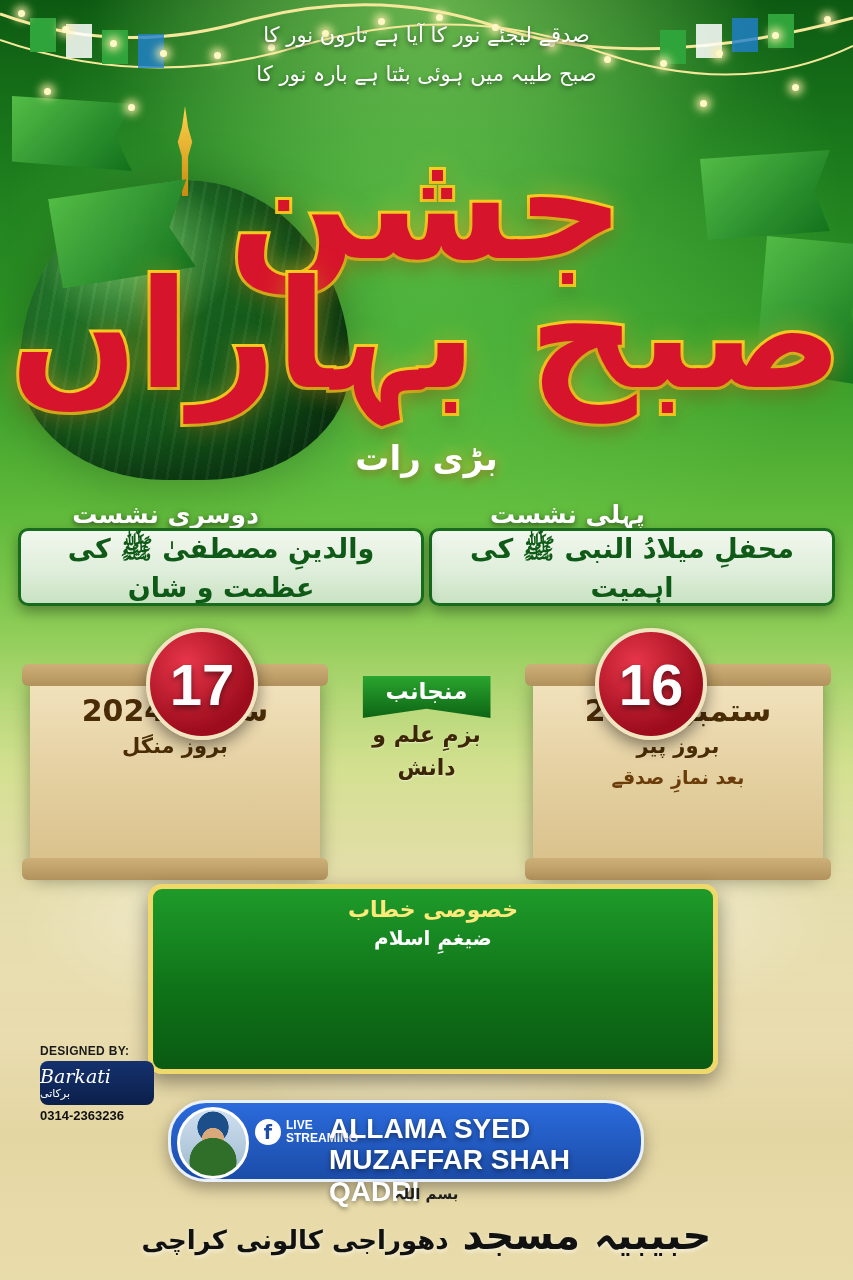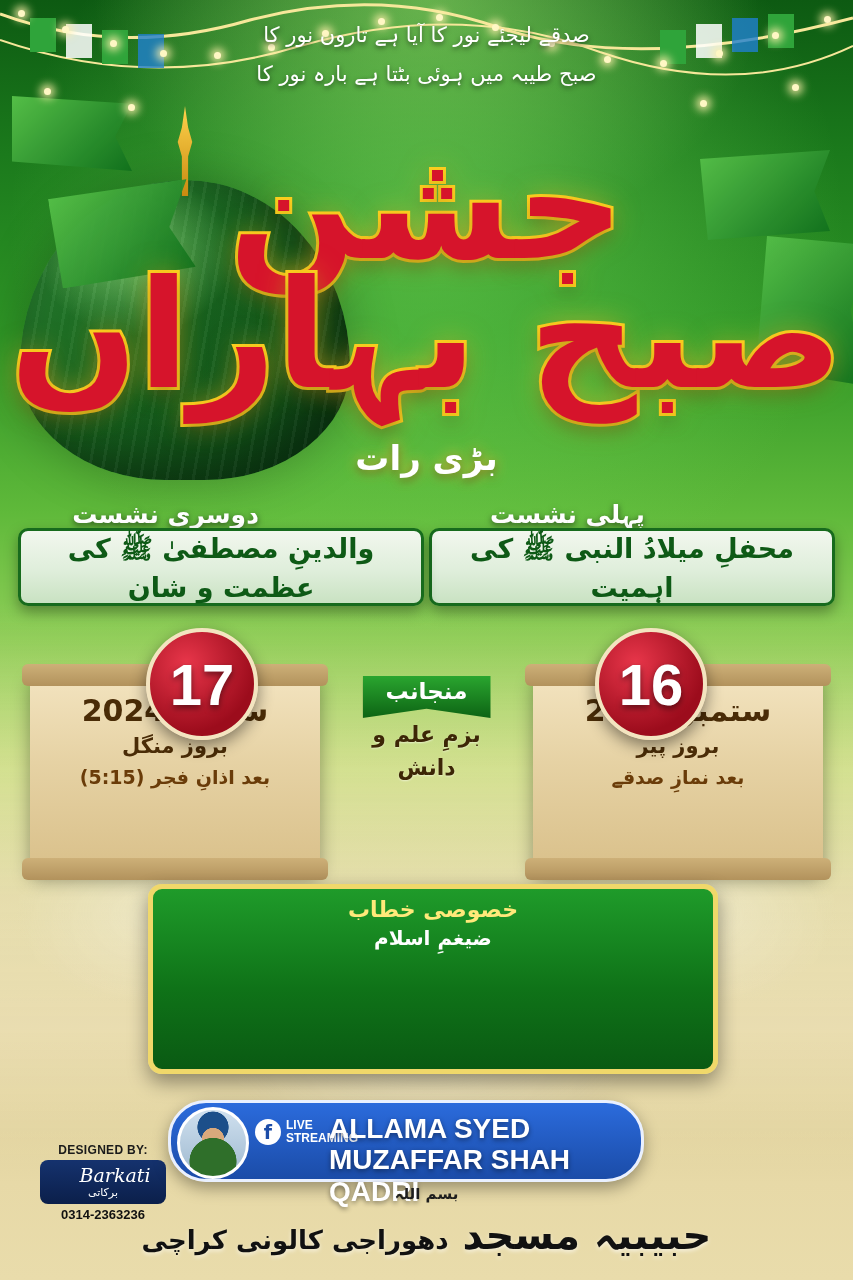--- a/index.html
+++ b/index.html
@@ -312,38 +312,37 @@
     font-family: "DejaVu Sans", sans-serif;
     font-size: 54px;
     font-weight: bold;
     text-shadow: 0 0 12px rgba(255,230,120,.55), 0 4px 8px rgba(0,0,0,.5);
     line-height: 1.2;
   }
   
   .designer {
     position: absolute;
     left: 40px;
-    top: 1143px;
-    width: 126px;
-    text-align: center;
+    top: 1044px;
+    width: 114px;
   }
   .designer .dby {
     font-size: 12px;
     font-weight: bold;
     color: #1a1a1a;
     letter-spacing: .3px;
   }
   .designer .logo {
     margin-top: 3px;
     background: linear-gradient(180deg, #15326e, #0b1f4a);
     border-radius: 8px;
     color: #fff;
     padding: 4px 0 5px;
   }
-  .designer .logo .b1 { font-family: "DejaVu Serif", serif; font-size: 19px; font-style: italic; padding-left: 24px; }
+  .designer .logo .b1 { font-family: "DejaVu Serif", serif; font-size: 19px; font-style: italic; }
   .designer .logo .b2 { font-family: "DejaVu Sans", sans-serif; font-size: 11px; }
   .designer .phone {
     margin-top: 3px;
     font-size: 13px;
     font-weight: bold;
     color: #111;
   }
   
   .live-bar {
     position: absolute;
@@ -526,21 +525,20 @@
       <div class="scroll-day">بروز پیر</div>
       <div class="scroll-time">بعد نمازِ صدقے</div>
     </div>
   </div>
   <div class="date-badge right">16</div>
 
   <div class="scroll left">
     <div class="scroll-text">
       <div class="scroll-date">ستمبر 2024</div>
       <div class="scroll-day">بروز منگل</div>
-      <div class="scroll-time">بعد اذانِ فجر (5:15)</div>
     </div>
   </div>
   <div class="date-badge left">17</div>
 
   <div class="center-ribbon">منجانب</div>
   <div class="center-note">بزمِ علم و دانش</div>
 
   <div class="speaker-panel">
     <div class="speaker-kicker">خصوصی خطاب</div>
     <div class="speaker-title">ضیغمِ اسلام</div>

